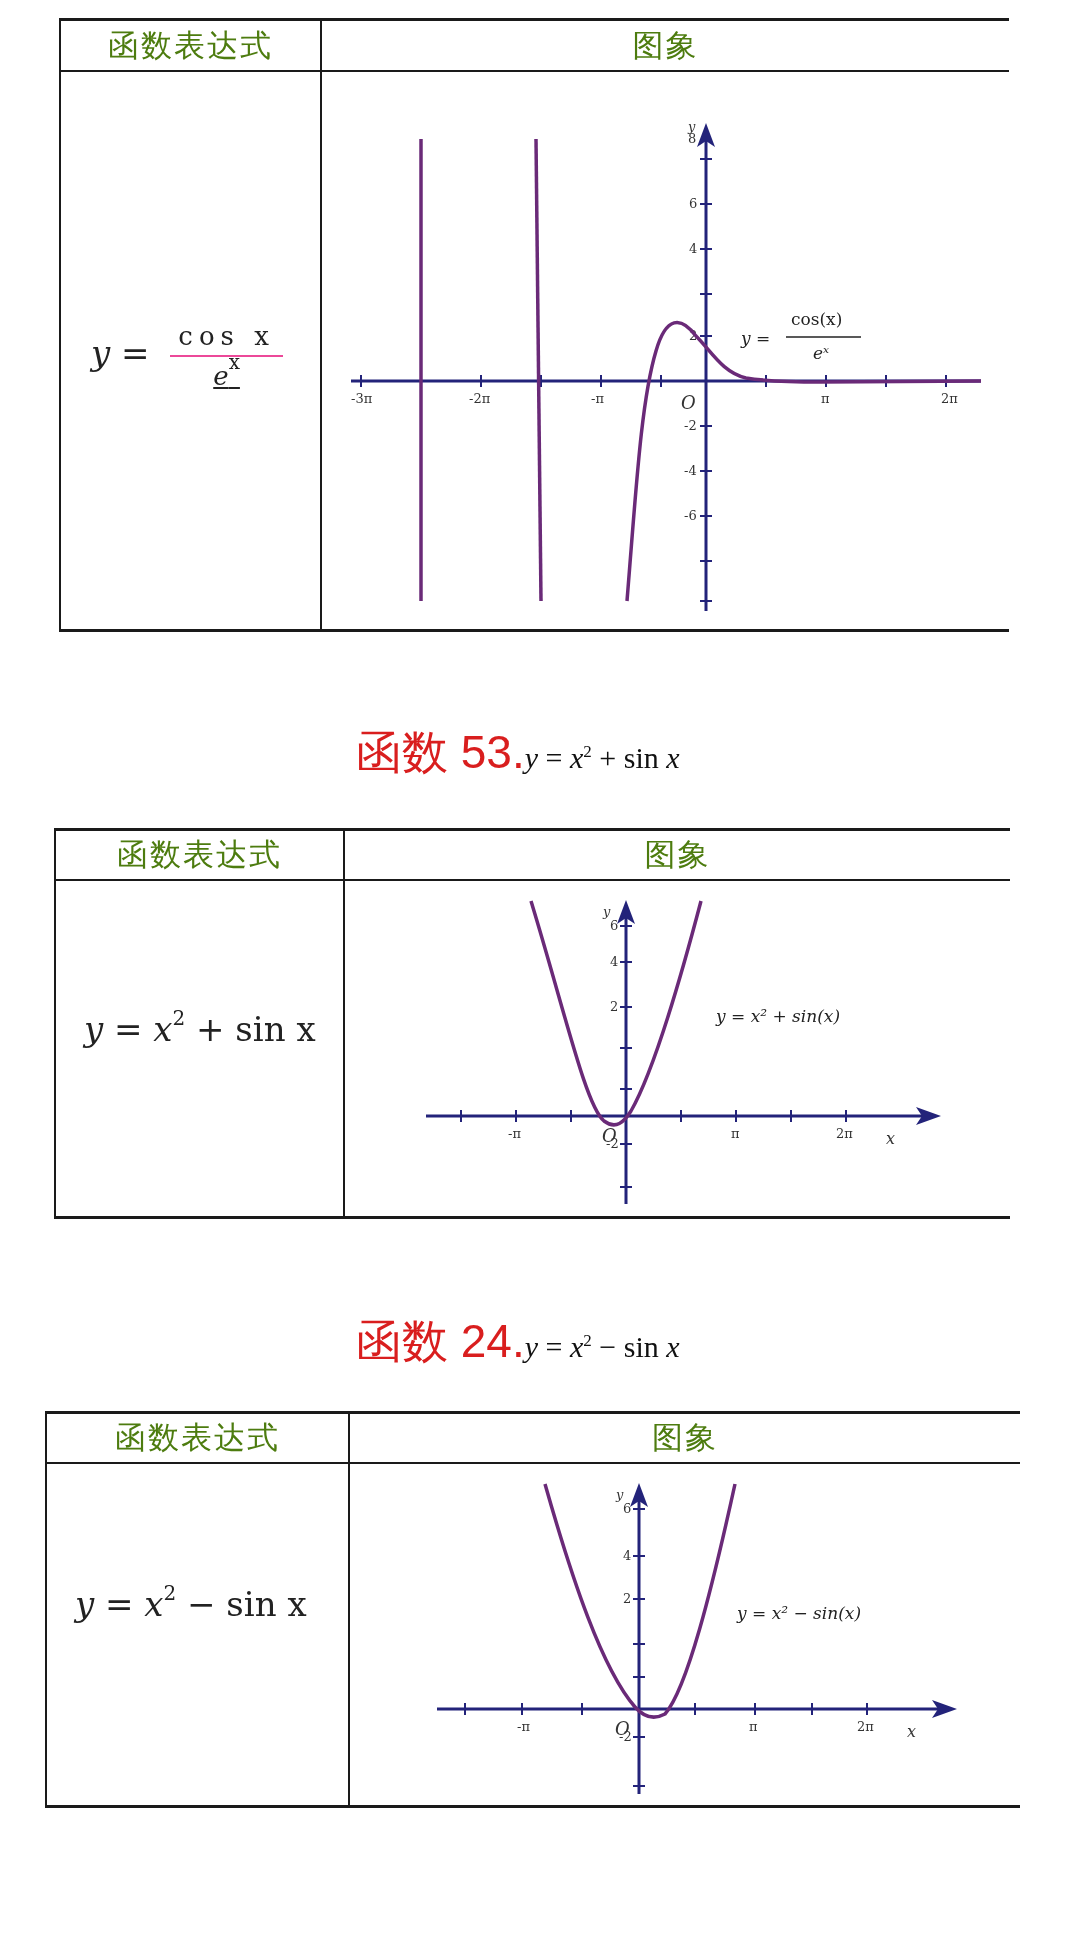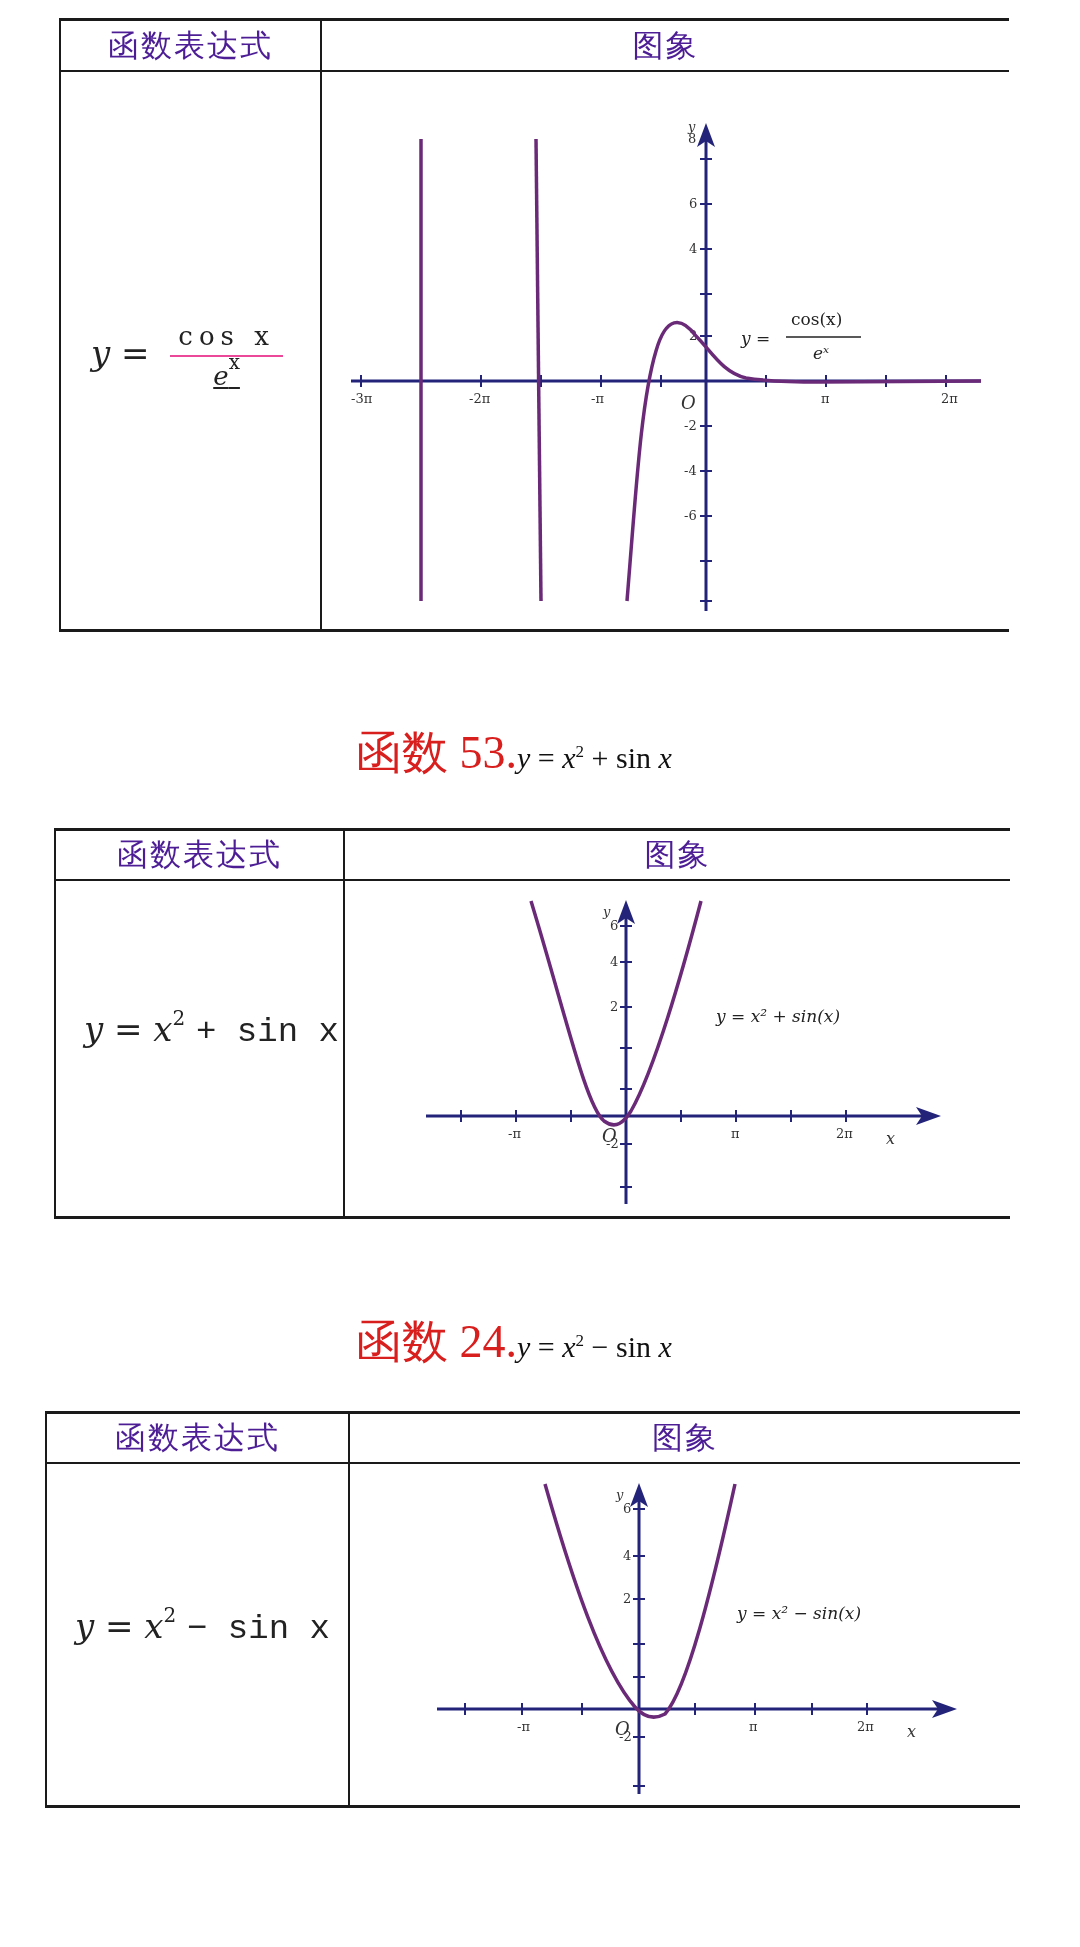--- a/index.html
+++ b/index.html
@@ -1,28 +1,28 @@
 <!DOCTYPE html>
 <html><head>
 <meta charset="utf-8">
 <style>
   html,body{margin:0;padding:0;background:#ffffff;}
   body{width:1080px;height:1947px;position:relative;overflow:hidden;font-family:"DejaVu Sans",sans-serif;}
   .tbl{position:absolute;border-top:3px solid #1a1a1a;border-bottom:3px solid #1a1a1a;border-left:2px solid #1a1a1a;box-sizing:border-box;}
   .hdr{position:absolute;left:0;right:0;top:0;border-bottom:2px solid #1a1a1a;}
   .vdiv{position:absolute;top:0;bottom:0;width:2px;background:#1a1a1a;}
-  .hcell{position:absolute;top:0;display:flex;align-items:center;justify-content:center;font-family:"DejaVu Sans",sans-serif;font-size:31px;color:#4c1d95;letter-spacing:2px;}
+  .hcell{position:absolute;top:0;display:flex;align-items:center;justify-content:center;font-family:"DejaVu Sans",sans-serif;font-size:31px;color:#4d7c0f;letter-spacing:2px;}
   .expr{position:absolute;font-family:"DejaVu Serif",serif;font-style:italic;font-size:34px;color:#222;white-space:nowrap;}
   .expr .up{font-style:normal;font-size:20px;position:relative;top:-16px;}
-  .expr .rm{font-style:normal;font-family:Liberation Mono, monospace;}
+  .expr .rm{font-style:normal;}
   .frac{display:inline-flex;flex-direction:column;align-items:center;vertical-align:middle;margin-left:10px;}
   .frac .num{font-style:normal;font-size:26px;letter-spacing:6px;padding:0 8px 4px 8px;border-bottom:2px solid #ec4899;}
   .frac .den{font-size:26px;padding-top:4px;text-decoration:underline;}
   .title{position:absolute;white-space:nowrap;}
-  .title .lead{color:#d91e1e;font-family:Liberation Serif, serif;font-size:46px;}
+  .title .lead{color:#d91e1e;font-family:Liberation Sans, sans-serif;font-size:46px;}
   .title .math{font-family:"Liberation Serif",serif;font-size:30px;color:#111;}
   .title .math i{font-style:italic;}
   .title .math sup{font-size:17px;}
   svg text{font-family:"DejaVu Serif",serif;}
 </style>
 </head>
 <body>
 
 <div class="tbl" style="left:59px;top:18px;width:950px;height:614px;">
   <div class="hdr" style="height:49px;"></div>
@@ -151,21 +151,21 @@
 
 <div class="title" style="left:356px;top:1311px;">
   <span class="lead">函数 24.</span><span class="math"><i>y</i><span> = </span><i>x</i><sup>2</sup><span> − sin </span><i>x</i></span>
 </div>
 
 <div class="tbl" style="left:45px;top:1411px;width:975px;height:397px;">
   <div class="hdr" style="height:48px;"></div>
   <div class="vdiv" style="left:301px;"></div>
   <div class="hcell" style="left:0;width:301px;height:48px;">函数表达式</div>
   <div class="hcell" style="left:303px;right:0;height:48px;">图象</div>
-  <div class="expr" style="left:28px;top:192px;">
+  <div class="expr" style="left:28px;top:170px;">
     <span>y =</span> <span>x</span><span class="up">2</span> <span class="rm">− sin x</span>
   </div>
   <svg style="position:absolute;left:390px;top:55px;" width="530" height="335" viewBox="0 0 530 335">
     <line x1="0" y1="240" x2="505" y2="240" stroke="#23237a" stroke-width="3"></line>
     <polygon points="520,240 495,231 501,240 495,249" fill="#23237a"></polygon>
     <g stroke="#23237a" stroke-width="2">
       <line x1="28" y1="234" x2="28" y2="246"></line>
         <line x1="85" y1="234" x2="85" y2="246"></line>
       <line x1="145" y1="234" x2="145" y2="246"></line>
         <line x1="258" y1="234" x2="258" y2="246"></line>

